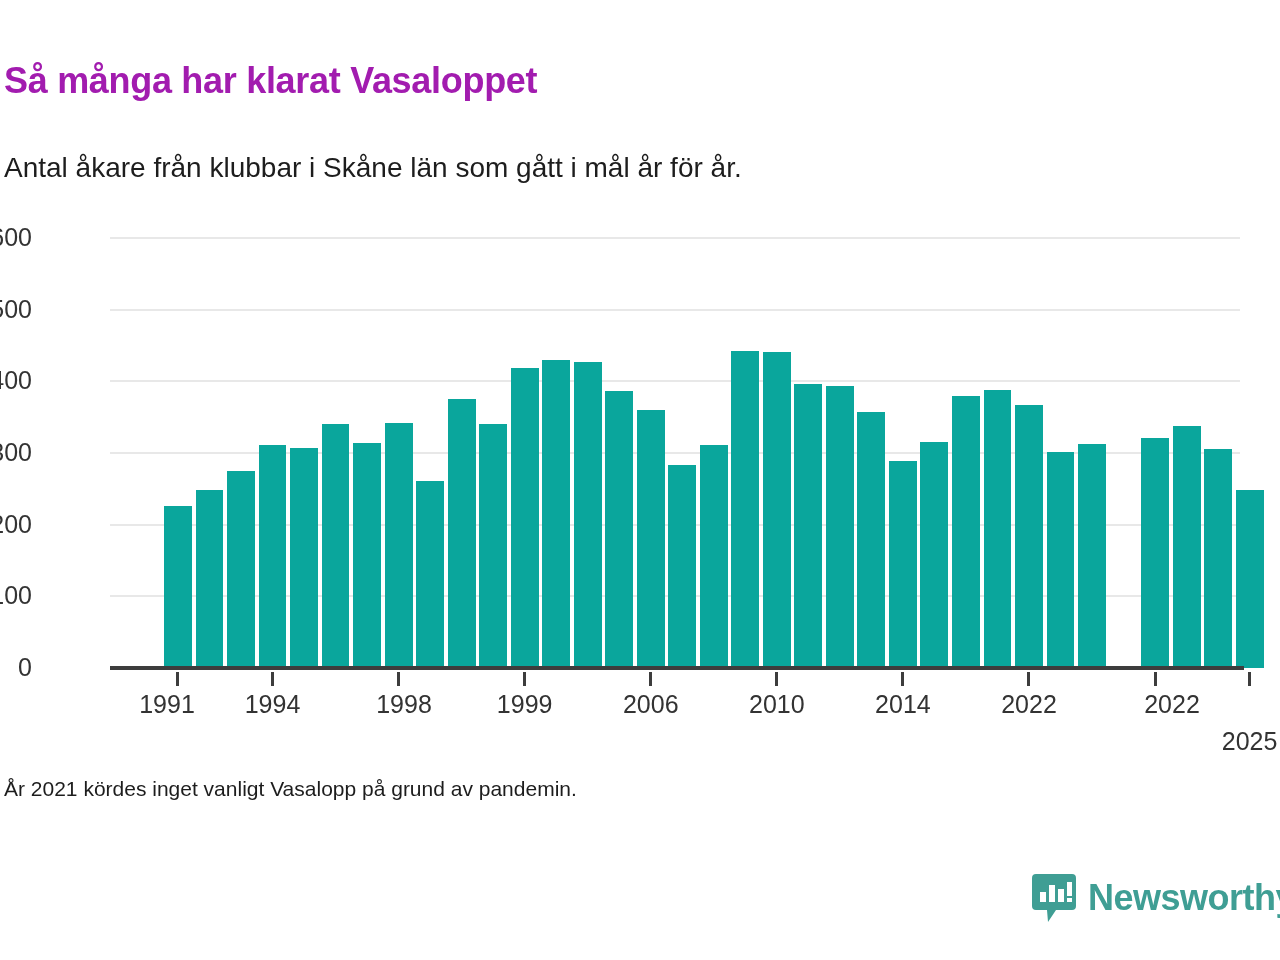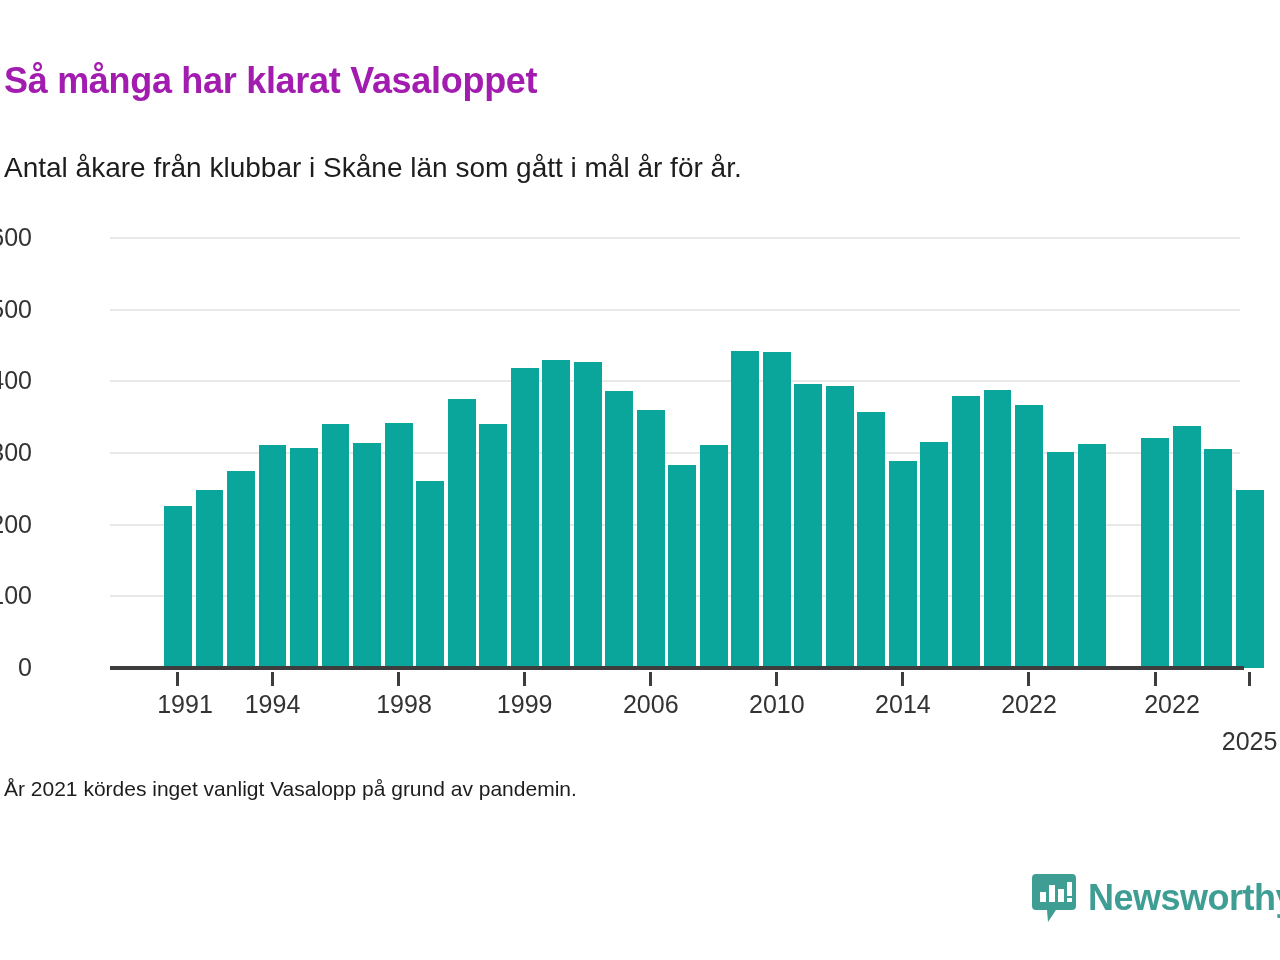--- a/index.html
+++ b/index.html
@@ -186,21 +186,21 @@
         <div class="bar" title="2019: 301" style="left: 936.566px; width: 27.8954px; height: 215.717px; background: rgb(10, 166, 156);"></div>
         <div class="bar" title="2020: 312" style="left: 968.086px; width: 27.8954px; height: 223.6px; background: rgb(10, 166, 156);"></div>
         <div class="bar" title="2022: 321" style="left: 1031.13px; width: 27.8954px; height: 230.05px; background: rgb(10, 166, 156);"></div>
         <div class="bar" title="2023: 338" style="left: 1062.65px; width: 27.8954px; height: 242.233px; background: rgb(10, 166, 156);"></div>
         <div class="bar" title="2024: 305" style="left: 1094.17px; width: 27.8954px; height: 218.583px; background: rgb(10, 166, 156);"></div>
         <div class="bar" title="2025: 248" style="left: 1125.69px; width: 27.8954px; height: 177.733px; background: rgb(10, 166, 156);"></div>
       </div>
     <div class="axis-line"></div>
     <div id="ticks-layer">
         <div class="xtick" style="left: 176.448px;"></div>
-        <div class="xtick-label" style="left: 185px;">1991</div>
+        <div class="xtick-label" style="left: 167px;">1991</div>
         <div class="xtick" style="left: 271.008px;"></div>
         <div class="xtick-label" style="left: 272.508px;">1994</div>
         <div class="xtick" style="left: 397.089px;"></div>
         <div class="xtick-label" style="left: 404px;">1998</div>
         <div class="xtick" style="left: 523.17px;"></div>
         <div class="xtick-label" style="left: 524.67px;">1999</div>
         <div class="xtick" style="left: 649.251px;"></div>
         <div class="xtick-label" style="left: 650.751px;">2006</div>
         <div class="xtick" style="left: 775.332px;"></div>
         <div class="xtick-label" style="left: 776.832px;">2010</div>

